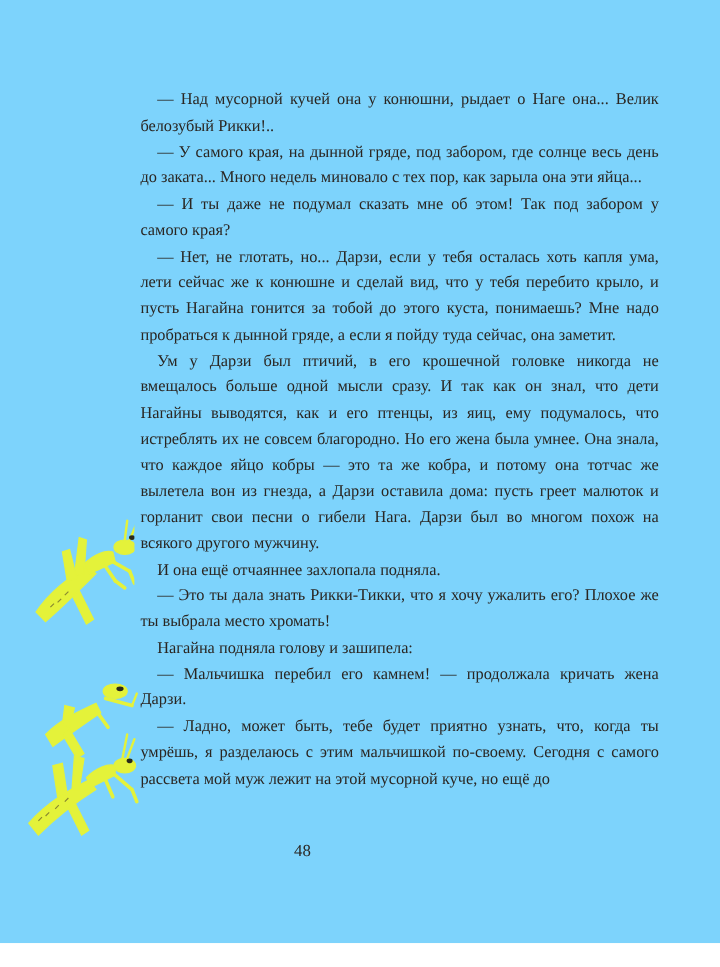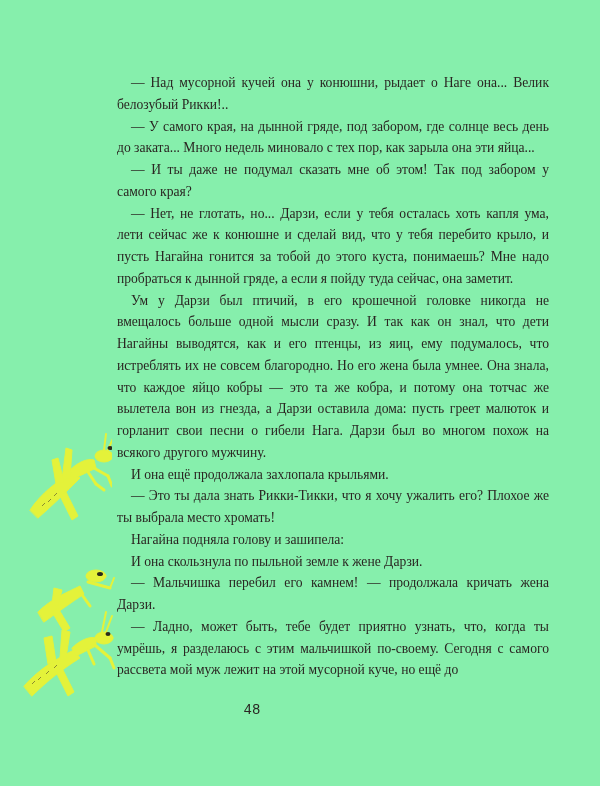--- a/index.html
+++ b/index.html
@@ -4,55 +4,54 @@
 <style>
   html, body { margin: 0; padding: 0; }
   body {
     width: 600px; height: 806px; overflow: hidden;
     background: #fbfaf0;
     position: relative;
     font-family: "DejaVu Serif", "Liberation Serif", serif;
   }
   .page {
     position: absolute; left: 0; top: 0; width: 600px; height: 786px;
-    background: #86efac;
+    background: #7dd3fc;
   }
   .bottom-strip {
     position: absolute; left: 0; top: 786px; width: 600px; height: 20px;
     background: #ffffff;
   }
   .text-block {
     position: absolute; left: 117px; top: 72px; width: 432px;
     font-size: 13.6px; line-height: 21.75px; color: #2a2622;
     text-align: justify;
     font-family: "Liberation Serif", "DejaVu Serif", serif;
   }
   .para { margin: 0; text-indent: 14px; }
   .page-number {
     position: absolute; left: 0; width: 504px; top: 702px;
     text-align: center; font-size: 14px; color: #2a2622;
-    font-family: Liberation Mono, monospace;
+    font-family: Liberation Serif, serif;
   }
   .illustration { position: absolute; }
 </style>
 </head>
 <body>
 
 <div class="page">
 
   <div class="text-block">
     <p class="para">— Над мусорной кучей она у конюшни, рыдает о Наге она... Велик белозубый Рикки!..</p>
     <p class="para">— У самого края, на дынной гряде, под забором, где солнце весь день до заката... Много недель миновало с тех пор, как зарыла она эти яйца...</p>
     <p class="para">— И ты даже не подумал сказать мне об этом! Так под забором у самого края?</p>
     <p class="para">— Нет, не глотать, но... Дарзи, если у тебя осталась хоть капля ума, лети сейчас же к конюшне и сделай вид, что у тебя перебито крыло, и пусть Нагайна гонится за тобой до этого куста, понимаешь? Мне надо пробраться к дынной гряде, а если я пойду туда сейчас, она заметит.</p>
     <p class="para">Ум у Дарзи был птичий, в его крошечной головке никогда не вмещалось больше одной мысли сразу. И так как он знал, что дети Нагайны выводятся, как и его птенцы, из яиц, ему подумалось, что истреблять их не совсем благородно. Но его жена была умнее. Она знала, что каждое яйцо кобры — это та же кобра, и потому она тотчас же вылетела вон из гнезда, а Дарзи оставила дома: пусть греет малюток и горланит свои песни о гибели Нага. Дарзи был во многом похож на всякого другого мужчину.</p>
-    <p class="para">И она ещё продолжала захлопала крыльями.</p>
+    <p class="para">И она ещё отчаяннее захлопала подняла.</p>
     <p class="para">— Это ты дала знать Рикки-Тикки, что я хочу ужалить его? Плохое же ты выбрала место хромать!</p>
     <p class="para">Нагайна подняла голову и зашипела:</p>
-    <p class="para">И она скользнула по пыльной земле к жене Дарзи.</p>
     <p class="para">— Мальчишка перебил его камнем! — продолжала кричать жена Дарзи.</p>
     <p class="para">— Ладно, может быть, тебе будет приятно узнать, что, когда ты умрёшь, я разделаюсь с этим мальчишкой по-своему. Сегодня с самого рассвета мой муж лежит на этой мусорной куче, но ещё до</p>
   </div>
 
   <svg class="illustration" style="left:22px; top:432px;" width="90" height="100" viewBox="0 0 90 100">
     <g fill="#e4f23a" stroke="#e4f23a" stroke-linecap="round">
 
       <path d="M8 78 C 20 60, 35 50, 50 40 L 58 46 C 44 60, 30 74, 16 86 Z"></path>
 
       <path d="M48 38 C 56 30, 66 26, 72 28 L 74 36 C 66 40, 58 44, 52 46 Z"></path>

